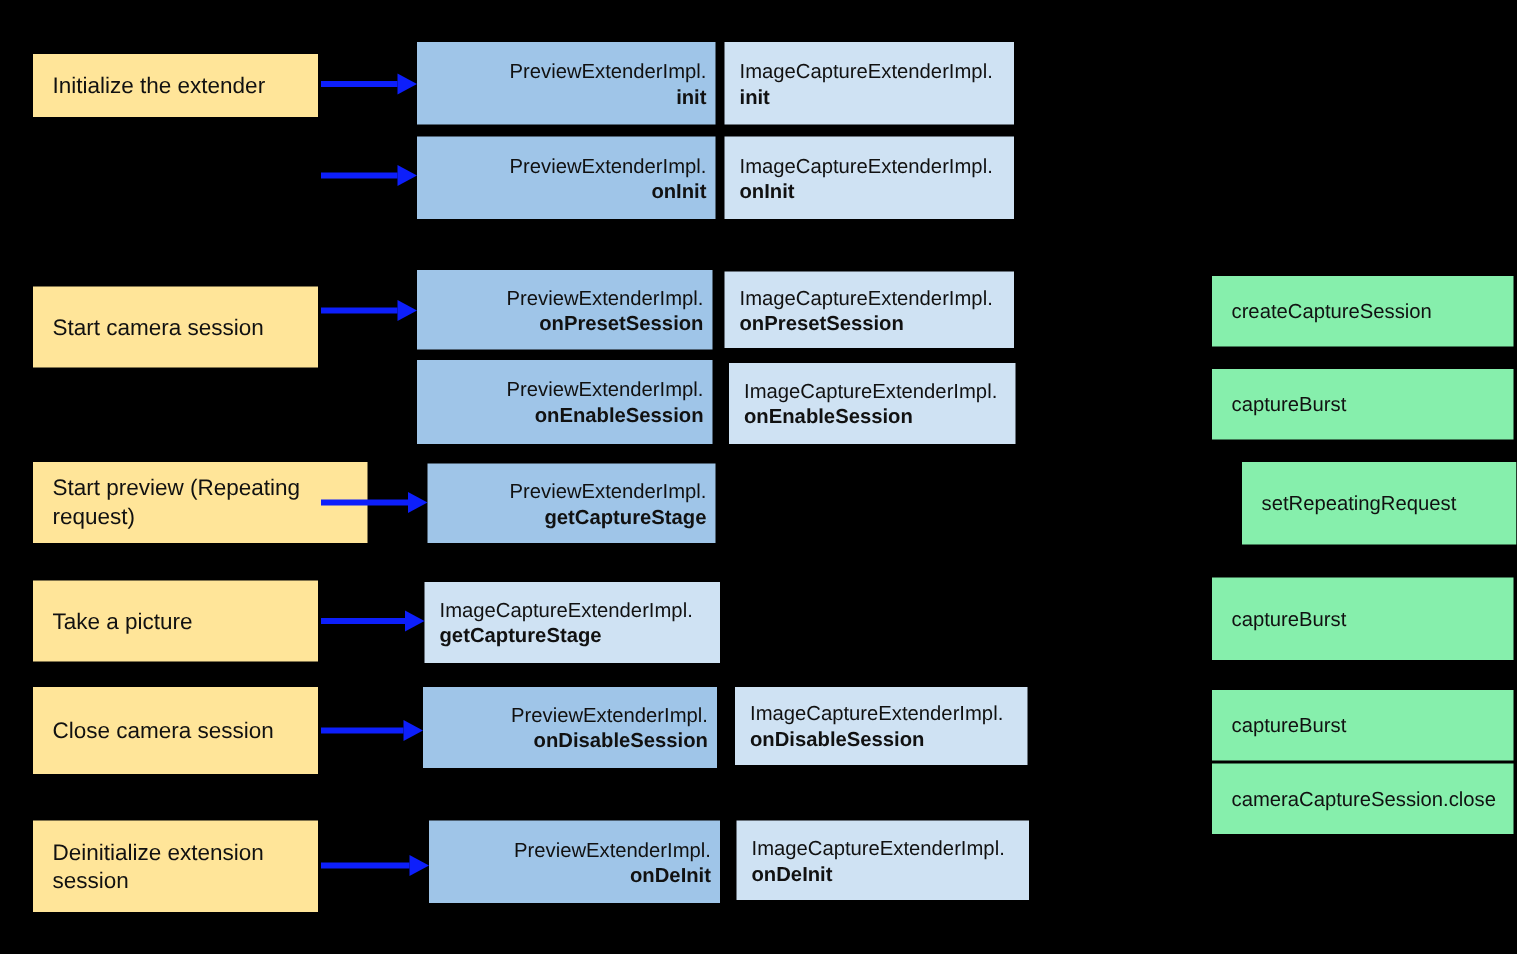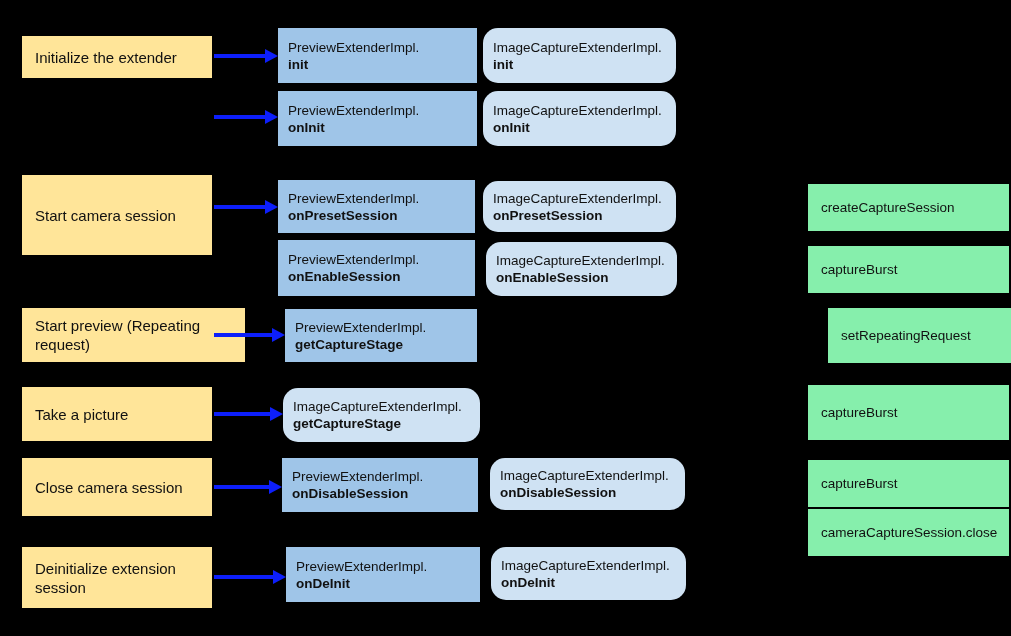--- a/index.html
+++ b/index.html
@@ -31,22 +31,22 @@
     line-height: 19px;
   }
   .mbox {
     padding-left: 10px;
     padding-right: 6px;
     font-size: 13.5px;
     line-height: 17px;
   }
   .mbox .cls { font-weight: normal; }
   .mbox .mth { font-weight: bold; }
-  .dark  { background: #9fc5e8; }
-  .light { background: #cfe2f3; border-radius: 15px; }
+  .dark  { background: #9fc5e8; text-align: right; }
+  .light { background: #cfe2f3; }
   .gbox {
     background: #86efac;
     padding-left: 13px;
     padding-right: 6px;
     font-size: 13.5px;
     line-height: 16px;
   }
   .aline {
     position: absolute;
     height: 4px;
@@ -62,21 +62,21 @@
   }
 </style>
 </head>
 <body>
 
 <div class="canvas">
 
   <div class="box step" style="left:22px;top:36px;width:190px;height:42px">
     <span>Initialize the extender</span>
   </div>
-  <div class="box step" style="left:22px;top:175px;width:190px;height:80px">
+  <div class="box step" style="left:22px;top:191px;width:190px;height:54px">
     <span>Start camera session</span>
   </div>
   <div class="box step" style="left:22px;top:308px;width:223px;height:54px">
     <span>Start preview (Repeating request)</span>
   </div>
   <div class="box step" style="left:22px;top:458px;width:190px;height:58px">
     <span>Close camera session</span>
   </div>
   <div class="box step" style="left:22px;top:387px;width:190px;height:54px">
     <span>Take a picture</span>

